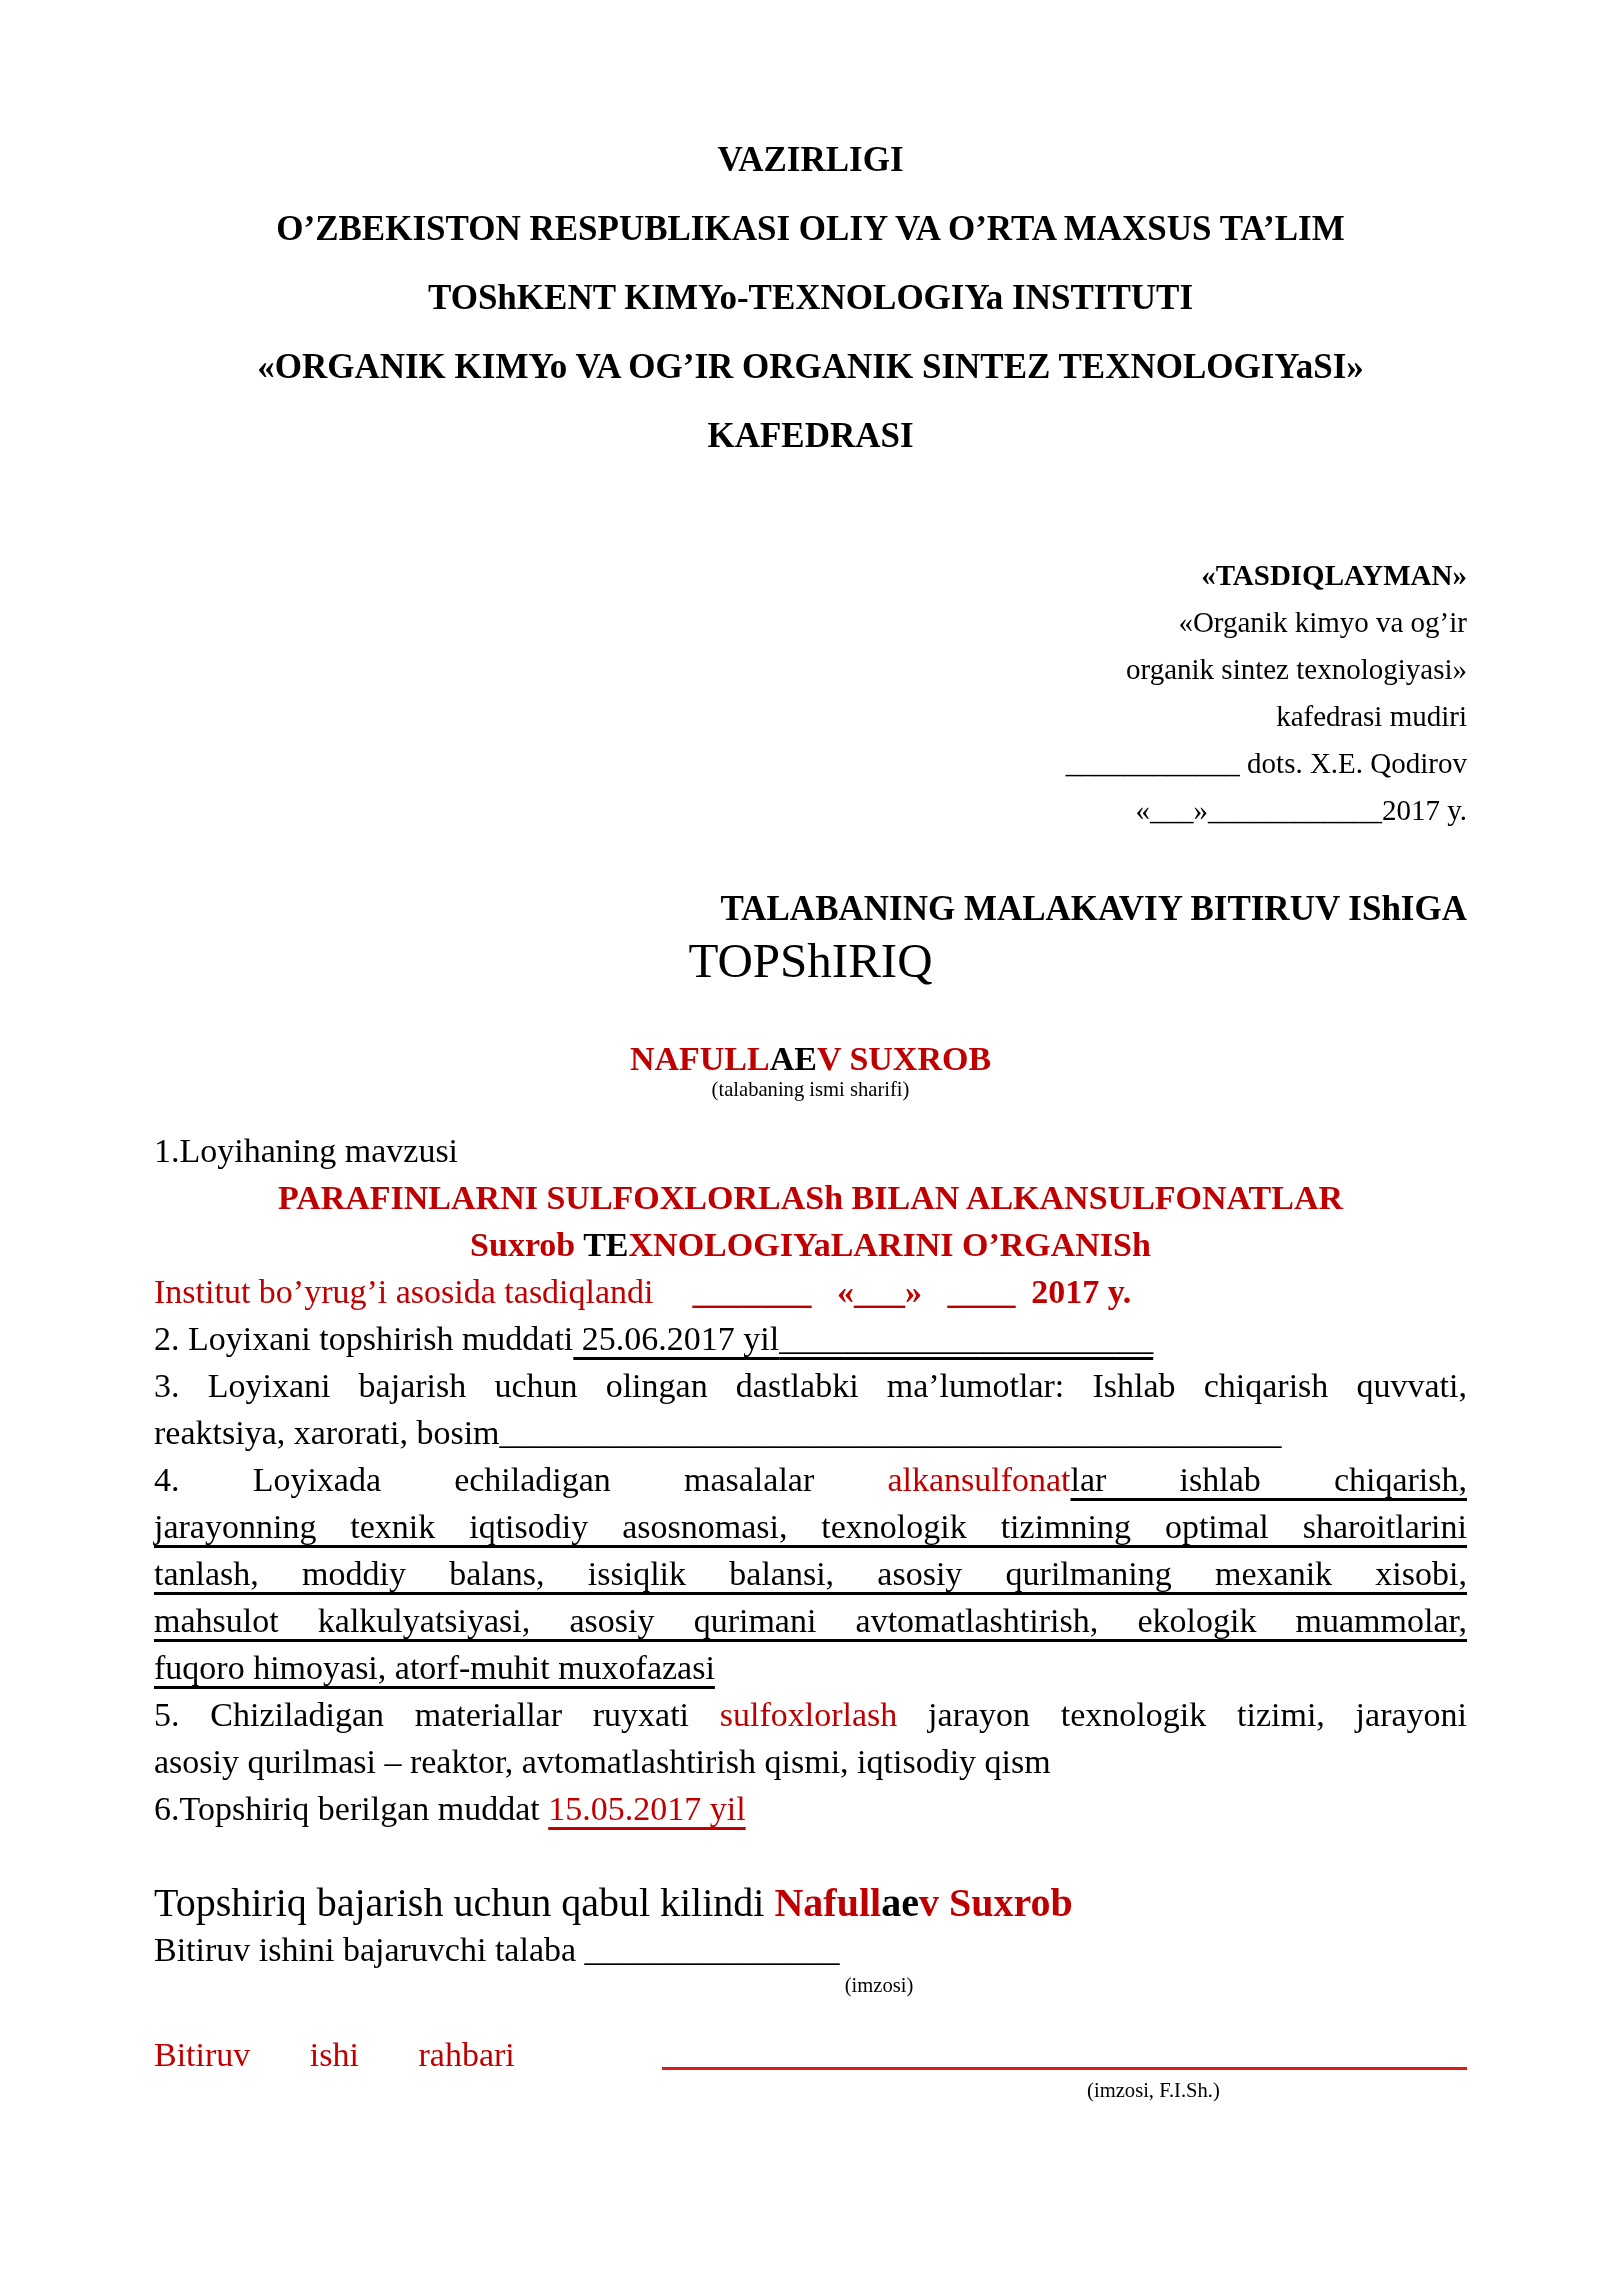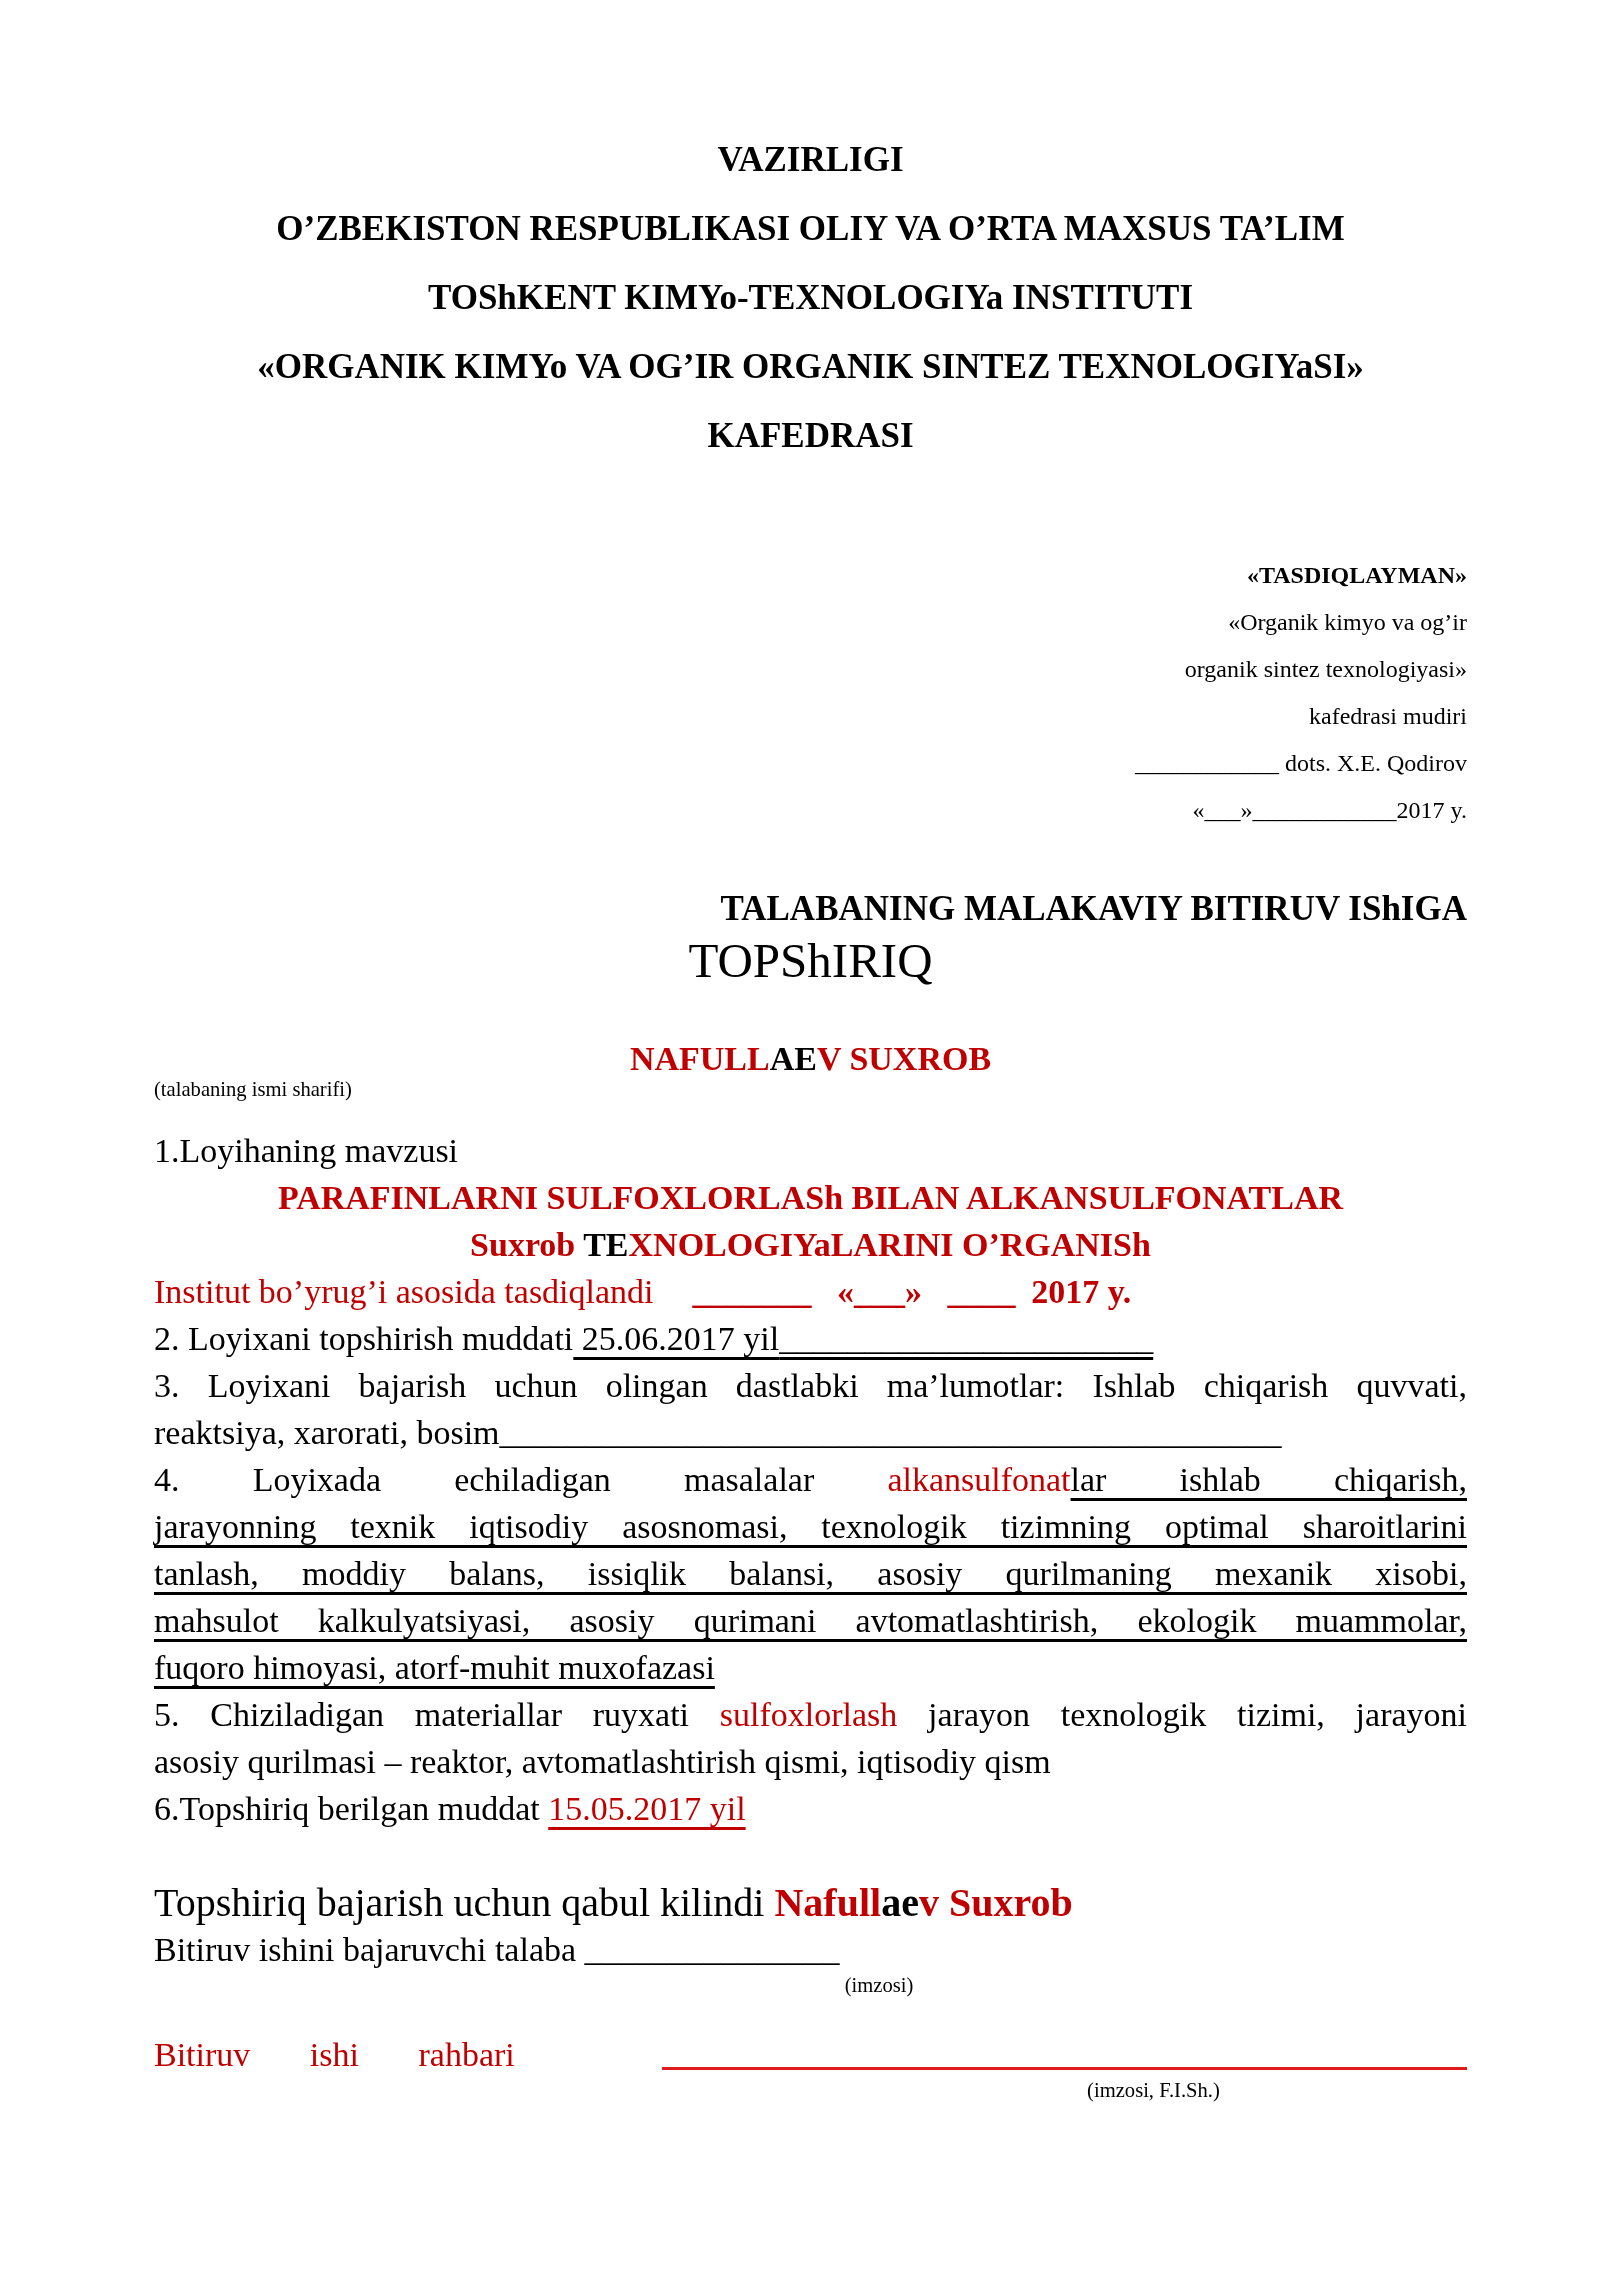--- a/index.html
+++ b/index.html
@@ -9,28 +9,28 @@
   }
   html,body{margin:0;padding:0;background:#ffffff;}
   .page{
     width:1621px;height:2293px;background:#ffffff;color:var(--ink);
     font-family:"Liberation Serif","DejaVu Serif",serif;
     box-sizing:border-box;padding:125px 154px 0 154px;position:relative;overflow:hidden;
   }
   
   .doc-header{text-align:center;font-weight:bold;font-size:35px;line-height:69px;}
   
-  .approval{margin-top:82px;text-align:right;font-size:24px;line-height:47px;}
+  .approval{margin-top:82px;text-align:right;font-size:29px;line-height:47px;}
   .approval .ttl{font-weight:bold;}
   
   .supertitle{margin-top:53px;text-align:right;font-weight:bold;font-size:35px;line-height:43px;}
   .maintitle{text-align:center;font-weight:normal;font-size:49px;line-height:61px;}
   .student-name{margin-top:49px;text-align:center;font-weight:bold;font-size:34px;line-height:37px;color:var(--red);}
   .student-name .blk{color:var(--ink);}
-  .caption-sm{font-size:20.6px;line-height:24.5px;}
+  .caption-sm{font-size:20.6px;line-height:24.5px;text-align:center;}
   
   .doc-body{margin-top:25.5px;font-size:34px;line-height:47px;}
   .line{text-align:left;}
   .jline{text-align:justify;text-align-last:justify;}
   .cline{text-align:center;font-weight:bold;}
   .red{color:var(--red);}
   .bold{font-weight:bold;}
   .u{text-decoration:underline;text-decoration-thickness:2.9px;text-underline-offset:6.9px;}
   .u-red{text-decoration:underline;text-decoration-thickness:2.9px;text-underline-offset:6.9px;color:var(--red);}
   .gap-l{display:inline-block;width:39px;}

